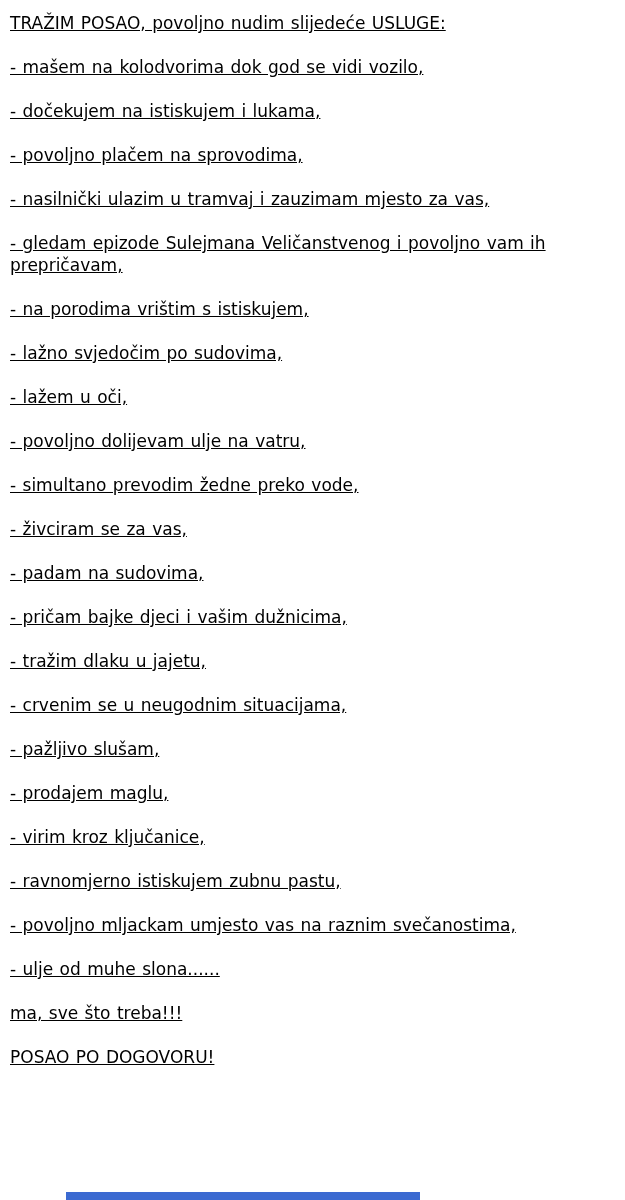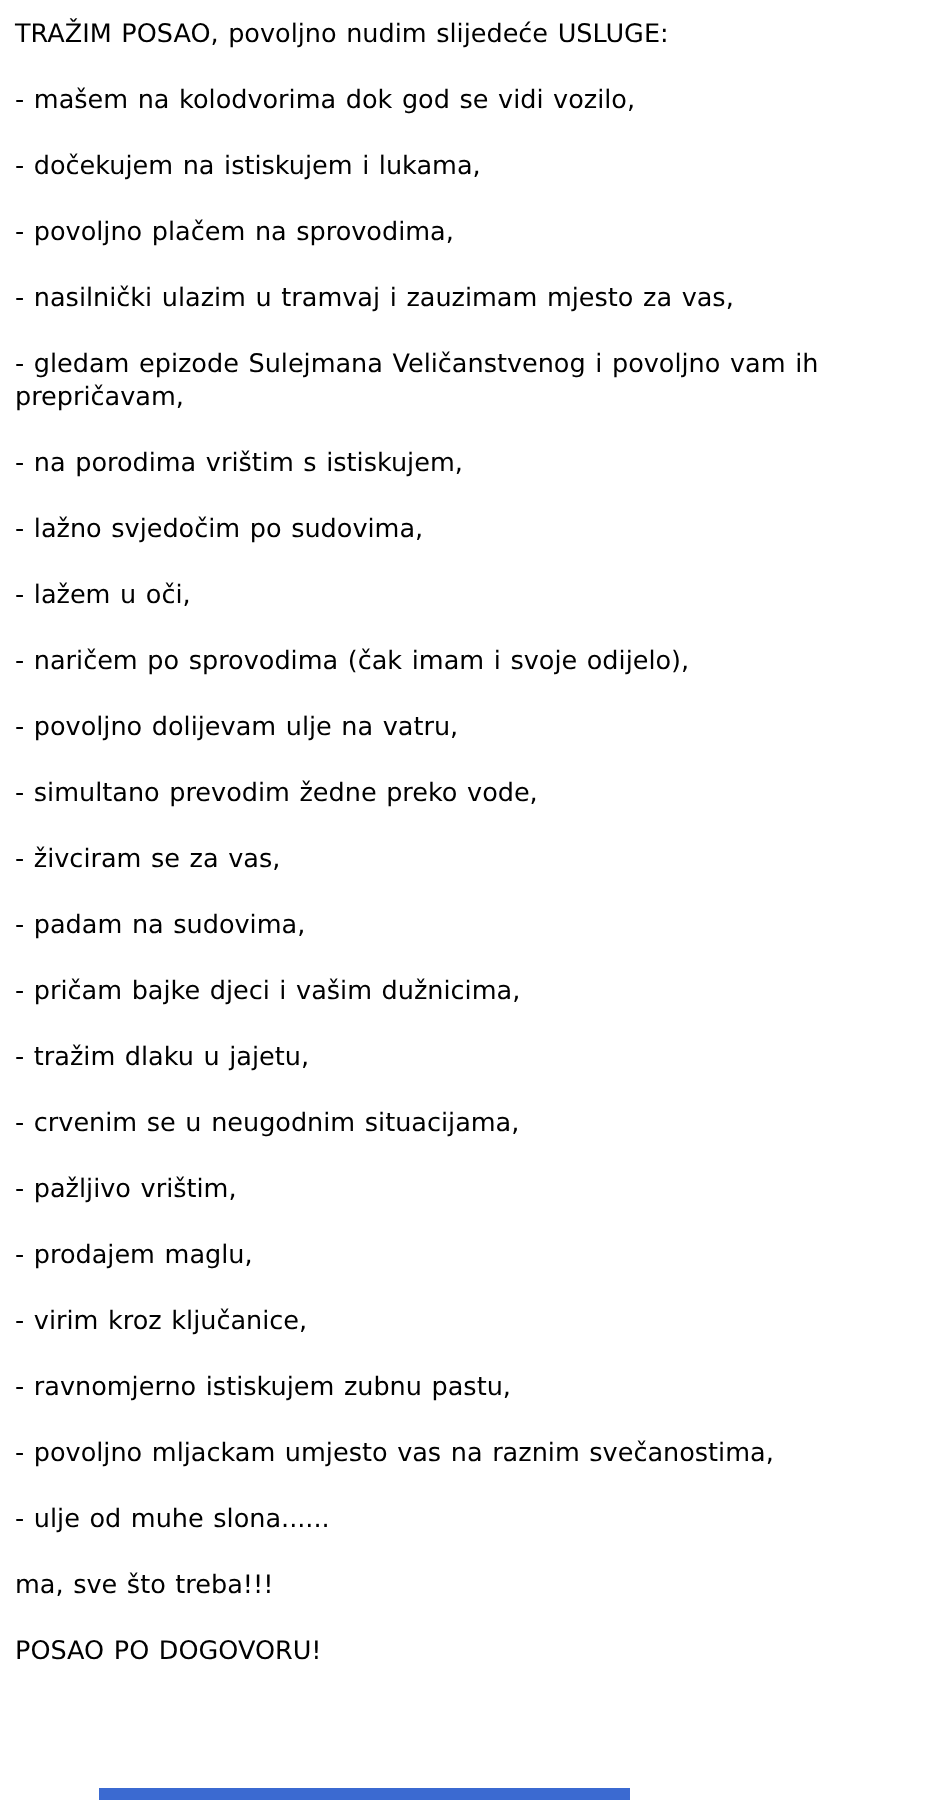--- a/index.html
+++ b/index.html
@@ -18,20 +18,21 @@
   .doc {
     padding: 12px 15px 0 10px;
   }
   .line {
     margin: 0 0 22px 0;
     font-size: 17px;
     line-height: 22px;
     max-width: 592px;
     word-spacing: 1px;
     white-space: normal;
+    text-decoration: underline;
   }
   .selection-bar {
     position: absolute;
     left: 66px;
     top: 1192px;
     width: 354px;
     height: 8px;
   }
 </style>
 </head>
@@ -41,29 +42,28 @@
   <p class="line">TRAŽIM POSAO, povoljno nudim slijedeće USLUGE:</p>
   <div id="services">
       <p class="line">- mašem na kolodvorima dok god se vidi vozilo,</p>
       <p class="line">- dočekujem na istiskujem i lukama,</p>
       <p class="line">- povoljno plačem na sprovodima,</p>
       <p class="line">- nasilnički ulazim u tramvaj i zauzimam mjesto za vas,</p>
       <p class="line">- gledam epizode Sulejmana Veličanstvenog i povoljno vam ih prepričavam,</p>
       <p class="line">- na porodima vrištim s istiskujem,</p>
       <p class="line">- lažno svjedočim po sudovima,</p>
       <p class="line">- lažem u oči,</p>
-      <p class="line">- naričem po sprovodima (čak imam i svoje odijelo),</p>
       <p class="line">- povoljno dolijevam ulje na vatru,</p>
       <p class="line">- simultano prevodim žedne preko vode,</p>
       <p class="line">- živciram se za vas,</p>
       <p class="line">- padam na sudovima,</p>
       <p class="line">- pričam bajke djeci i vašim dužnicima,</p>
       <p class="line">- tražim dlaku u jajetu,</p>
       <p class="line">- crvenim se u neugodnim situacijama,</p>
-      <p class="line">- pažljivo vrištim,</p>
+      <p class="line">- pažljivo slušam,</p>
       <p class="line">- prodajem maglu,</p>
       <p class="line">- virim kroz ključanice,</p>
       <p class="line">- ravnomjerno istiskujem zubnu pastu,</p>
       <p class="line">- povoljno mljackam umjesto vas na raznim svečanostima,</p>
       <p class="line">- ulje od muhe slona......</p>
     </div>
   <p class="line">ma, sve što treba!!!</p>
   <p class="line">POSAO PO DOGOVORU!</p>
 </div>
 

